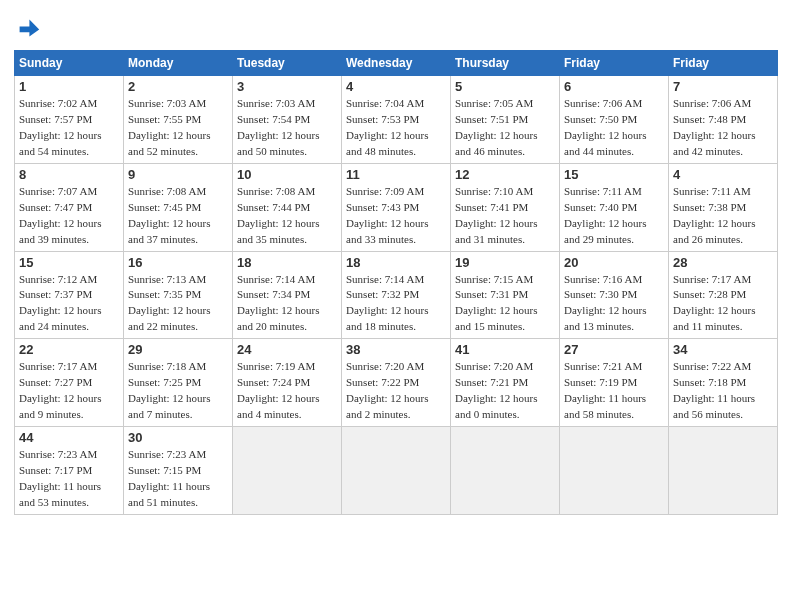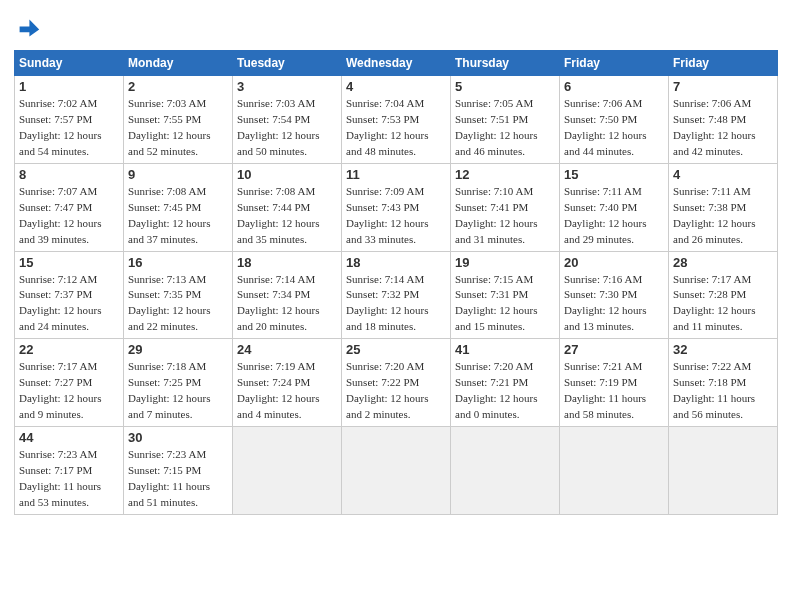--- a/index.html
+++ b/index.html
@@ -155,24 +155,24 @@
           <td><span class="day-number">18</span><span class="day-info">Sunrise: 7:14 AM<br>Sunset: 7:34 PM<br>Daylight: 12 hours and 20 minutes.</span></td>
           <td><span class="day-number">18</span><span class="day-info">Sunrise: 7:14 AM<br>Sunset: 7:32 PM<br>Daylight: 12 hours and 18 minutes.</span></td>
           <td><span class="day-number">19</span><span class="day-info">Sunrise: 7:15 AM<br>Sunset: 7:31 PM<br>Daylight: 12 hours and 15 minutes.</span></td>
           <td><span class="day-number">20</span><span class="day-info">Sunrise: 7:16 AM<br>Sunset: 7:30 PM<br>Daylight: 12 hours and 13 minutes.</span></td>
           <td><span class="day-number">28</span><span class="day-info">Sunrise: 7:17 AM<br>Sunset: 7:28 PM<br>Daylight: 12 hours and 11 minutes.</span></td>
         </tr>
         <tr>
           <td><span class="day-number">22</span><span class="day-info">Sunrise: 7:17 AM<br>Sunset: 7:27 PM<br>Daylight: 12 hours and 9 minutes.</span></td>
           <td><span class="day-number">29</span><span class="day-info">Sunrise: 7:18 AM<br>Sunset: 7:25 PM<br>Daylight: 12 hours and 7 minutes.</span></td>
           <td><span class="day-number">24</span><span class="day-info">Sunrise: 7:19 AM<br>Sunset: 7:24 PM<br>Daylight: 12 hours and 4 minutes.</span></td>
-          <td><span class="day-number">25</span><span class="day-info">Sunrise: 7:20 AM<br>Sunset: 7:22 PM<br>Daylight: 12 hours and 2 minutes.</span></td>
+          <td><span class="day-number">38</span><span class="day-info">Sunrise: 7:20 AM<br>Sunset: 7:22 PM<br>Daylight: 12 hours and 2 minutes.</span></td>
           <td><span class="day-number">41</span><span class="day-info">Sunrise: 7:20 AM<br>Sunset: 7:21 PM<br>Daylight: 12 hours and 0 minutes.</span></td>
           <td><span class="day-number">27</span><span class="day-info">Sunrise: 7:21 AM<br>Sunset: 7:19 PM<br>Daylight: 11 hours and 58 minutes.</span></td>
-          <td><span class="day-number">32</span><span class="day-info">Sunrise: 7:22 AM<br>Sunset: 7:18 PM<br>Daylight: 11 hours and 56 minutes.</span></td>
+          <td><span class="day-number">34</span><span class="day-info">Sunrise: 7:22 AM<br>Sunset: 7:18 PM<br>Daylight: 11 hours and 56 minutes.</span></td>
         </tr>
         <tr>
           <td><span class="day-number">44</span><span class="day-info">Sunrise: 7:23 AM<br>Sunset: 7:17 PM<br>Daylight: 11 hours and 53 minutes.</span></td>
           <td><span class="day-number">30</span><span class="day-info">Sunrise: 7:23 AM<br>Sunset: 7:15 PM<br>Daylight: 11 hours and 51 minutes.</span></td>
           <td class="empty"></td>
           <td class="empty"></td>
           <td class="empty"></td>
           <td class="empty"></td>
           <td class="empty"></td>
         </tr>

